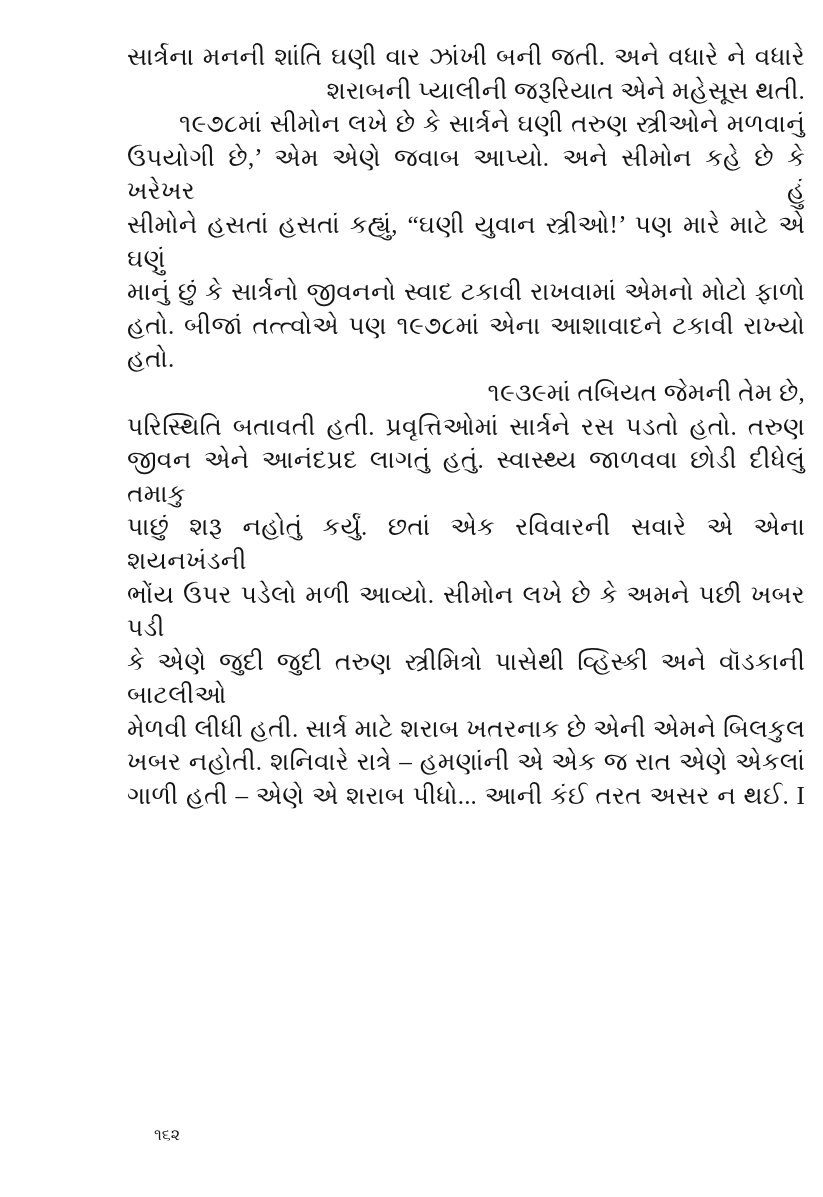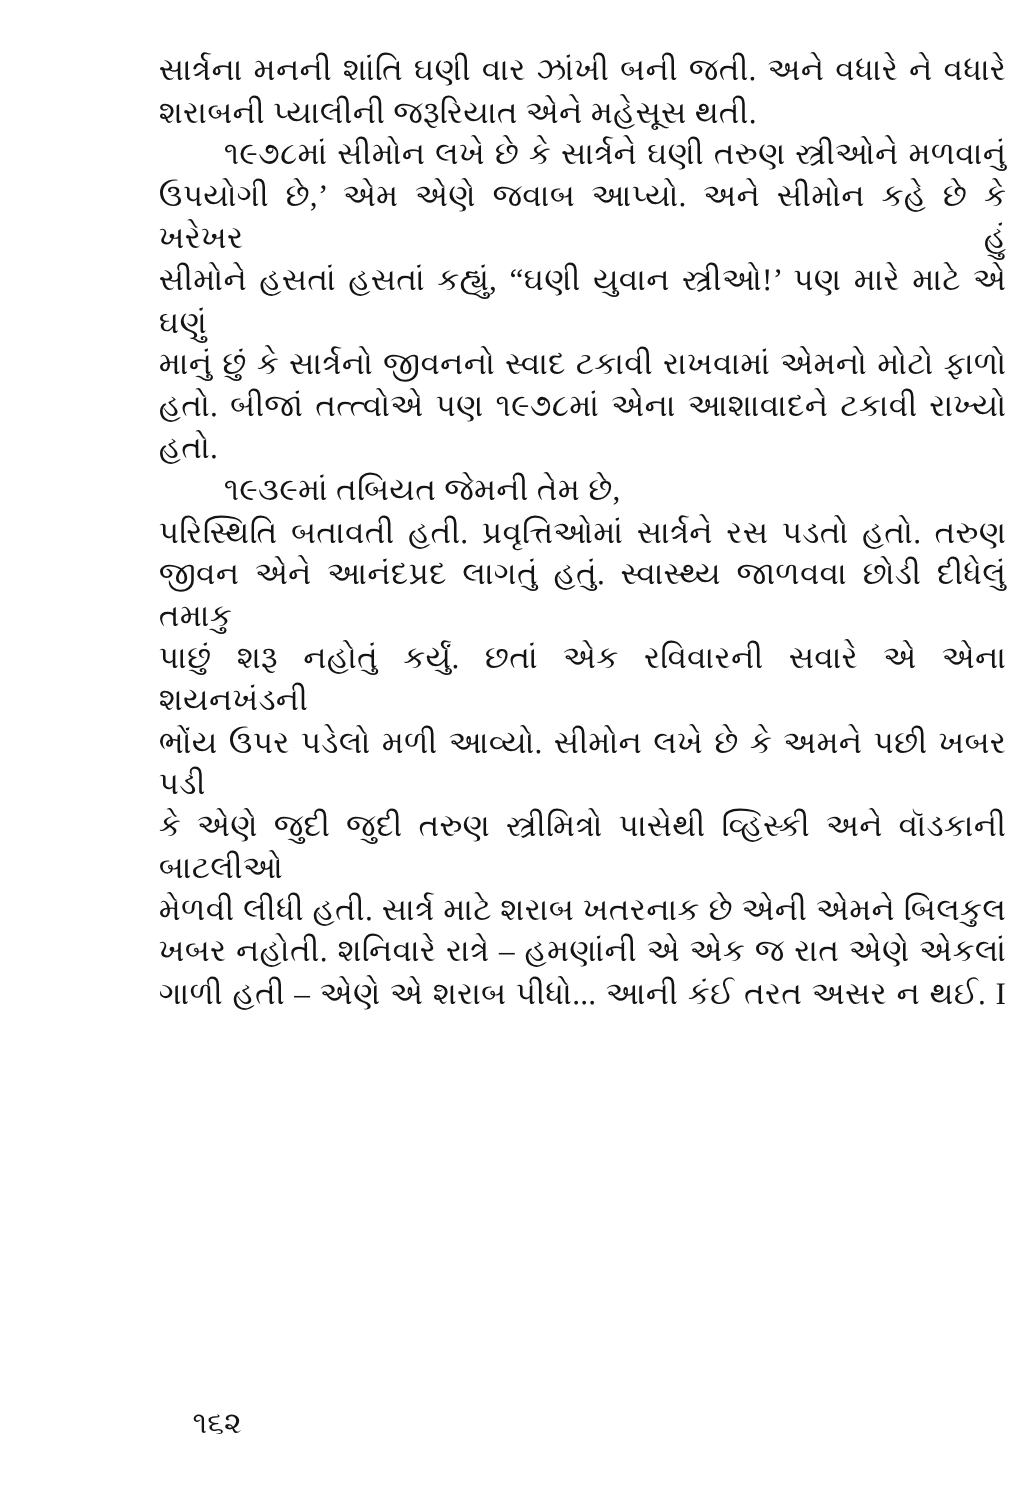--- a/index.html
+++ b/index.html
@@ -21,34 +21,34 @@
     position: absolute;
     left: 85px;
     top: 40px;
     width: 678px;
     font-size: 25px;
     line-height: 33.6px;
     letter-spacing: 0.2px;
   }
   .line {
     white-space: normal;
-    text-align: left;
+    text-align: right;
   }
   .line.justify {
     text-align: justify;
     text-align-last: justify;
   }
   .line.indent {
     text-indent: 52px;
   }
   .page-number {
     position: absolute;
     left: 112px;
     top: 1126px;
-    font-size: 24px;
+    font-size: 16px;
     color: #141414;
   }
 </style>
 </head>
 <body>
 
 <div class="page">
   <div class="text-block">
       <div class="line justify">સાર્ત્રના મનની શાંતિ ઘણી વાર ઝાંખી બની જતી. અને વધારે ને વધારે</div>
       <div class="line">શરાબની પ્યાલીની જરૂરિયાત એને મહેસૂસ થતી.</div>

